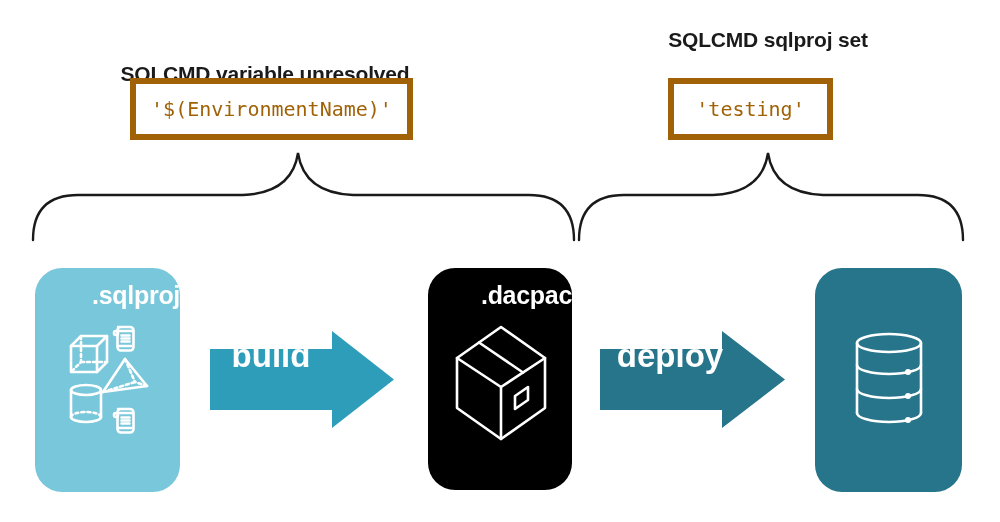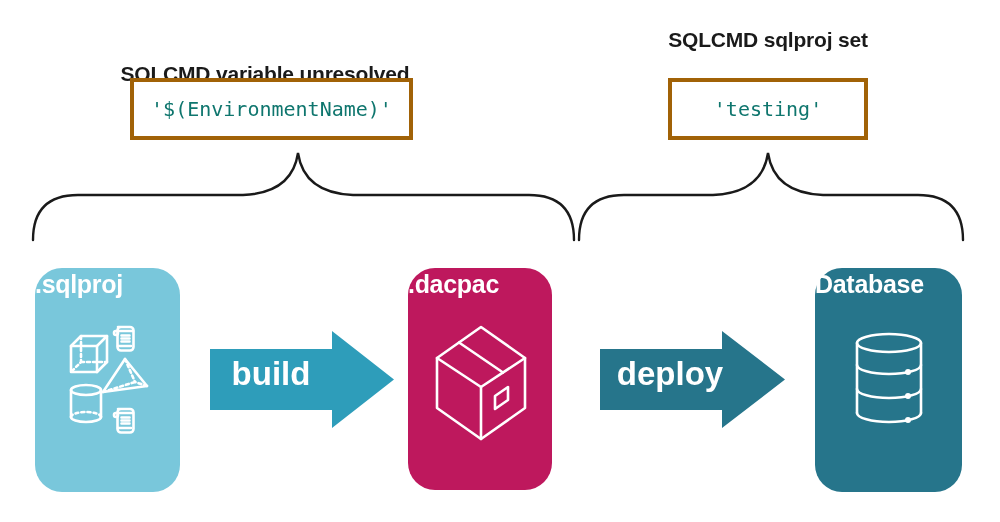--- a/index.html
+++ b/index.html
@@ -2,40 +2,40 @@
 <html><head>
 <meta charset="utf-8">
 <style>
   html,body{margin:0;padding:0;background:#fff;}
   .canvas{position:relative;width:1000px;height:522px;background:#ffffff;overflow:hidden;
           font-family:"Liberation Sans",sans-serif;}
   .heading{position:absolute;top:28px;font-size:21px;font-weight:bold;color:#1a1a1a;
            text-align:center;letter-spacing:-0.2px;}
   .heading.left{left:30px;width:470px;margin-top:34px;}
   .heading.right{left:580px;width:376px;}
-  .code-box{position:absolute;top:78px;height:62px;border:4px solid #a16207;background:#fff;
+  .code-box{position:absolute;top:78px;height:62px;border:6px solid #a16207;background:#fff;
             display:flex;align-items:center;justify-content:center;box-sizing:border-box;
-            font-family:"DejaVu Sans Mono",monospace;font-size:20px;color:#0f766e;}
+            font-family:"DejaVu Sans Mono",monospace;font-size:20px;color:#a16207;}
   .code-box.left{left:130px;width:283px;}
-  .code-box.right{left:668px;width:200px;}
+  .code-box.right{left:668px;width:165px;}
   .braces{position:absolute;left:0;top:0;width:1000px;height:522px;pointer-events:none;}
   .node{position:absolute;top:268px;border-radius:27px;}
-  .node-label{margin-top:2px;text-align:left;font-size:25px;font-weight:bold;color:#ffffff;
+  .node-label{margin-top:13px;text-align:right;font-size:25px;font-weight:bold;color:#ffffff;
               letter-spacing:-0.3px;}
   .node.sqlproj{left:35px;width:145px;height:224px;background:#79C7DB;}
-  .node.dacpac{left:408px;width:144px;height:222px;background:#be185d;}
+  .node.dacpac{left:428px;width:144px;height:222px;background:#000000;}
   .node.database{left:815px;width:147px;height:224px;background:#26758B;}
   .node-icon{position:absolute;}
   .icon-sqlproj{left:34px;top:56px;}
   .icon-dacpac{left:21px;top:55px;}
   .icon-database{left:36px;top:64px;}
   .arrow{position:absolute;top:330px;}
   .arrow.build{left:205px;}
   .arrow.deploy{left:595px;}
-  .arrow-label{position:absolute;top:350px;width:122px;height:48px;display:flex;align-items:center;
+  .arrow-label{position:absolute;top:332px;width:122px;height:48px;display:flex;align-items:center;
                justify-content:center;font-size:33px;font-weight:bold;color:#ffffff;}
   .arrow-label.build{left:210px;}
   .arrow-label.deploy{left:600px;padding-left:9px;}
   .ico{stroke:#ffffff;stroke-width:2.6;fill:none;stroke-linejoin:round;stroke-linecap:round;}
   .ico-dash{stroke-dasharray:3 3;}
 </style>
 </head>
 <body>
 
 <div class="canvas">
@@ -109,21 +109,20 @@
       <path class="ico" stroke-width="3" d="M66 73 l13 -9 v13 l-13 9 z"></path>
     </svg>
   </div>
 
   <svg class="arrow deploy" width="195" height="100" viewBox="0 0 195 100">
     <polygon points="5,19 127,19 127,1 190,49.5 127,98 127,80 5,80" fill="#26758B"></polygon>
   </svg>
   <div class="arrow-label deploy">deploy</div>
 
   <div class="node database">
-    <div class="node-label">Database</div>
     <svg class="node-icon icon-database" width="76" height="96" viewBox="0 0 76 96">
       <ellipse class="ico" stroke-width="3" cx="38" cy="11" rx="32" ry="9"></ellipse>
       <path class="ico" stroke-width="3" d="M6 11 V81 M70 11 V81"></path>
       <path class="ico" stroke-width="3" d="M6 81 a32 9 0 0 0 64 0"></path>
       <path class="ico" stroke-width="3" d="M6 33 a32 9 0 0 0 64 0"></path>
       <path class="ico" stroke-width="3" d="M6 57 a32 9 0 0 0 64 0"></path>
       <circle cx="57" cy="40" r="3" fill="#ffffff" stroke="none"></circle>
       <circle cx="57" cy="64" r="3" fill="#ffffff" stroke="none"></circle>
       <circle cx="57" cy="88" r="3" fill="#ffffff" stroke="none"></circle>
     </svg>

